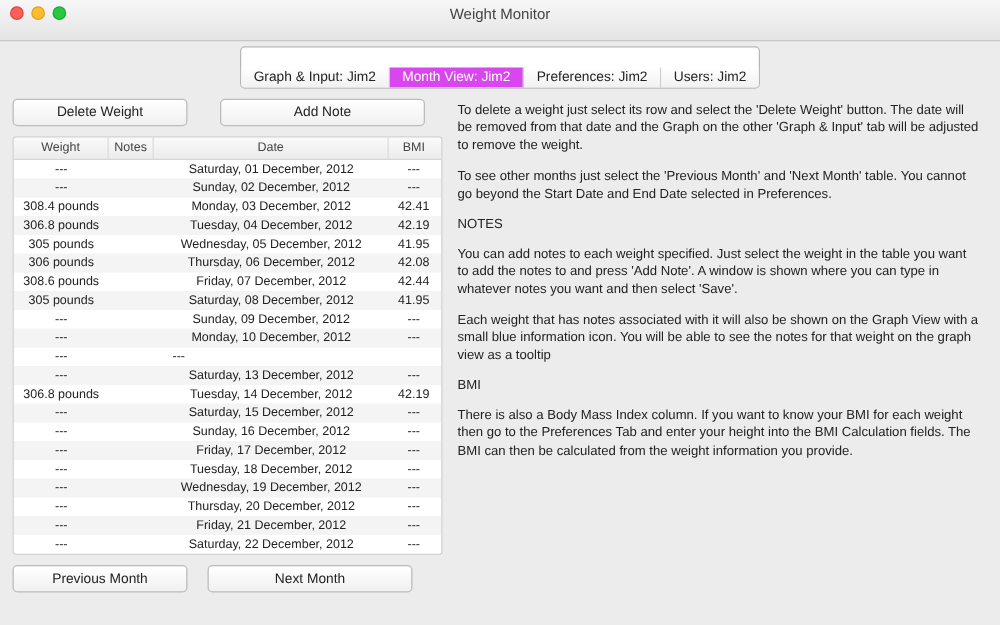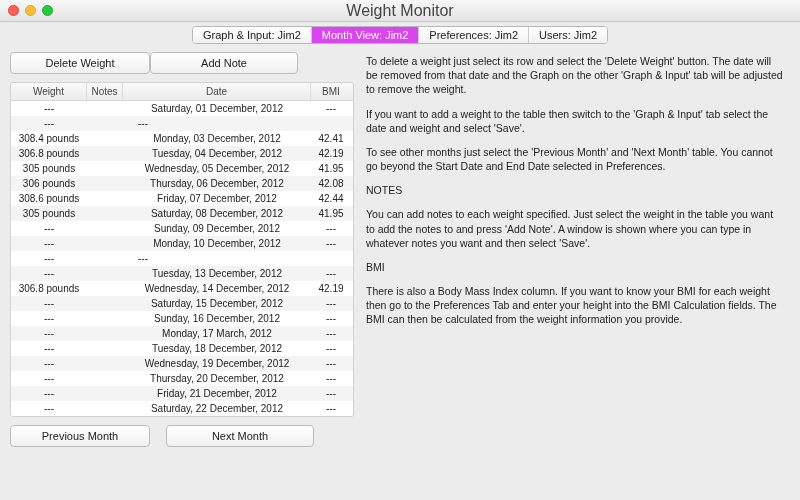--- a/index.html
+++ b/index.html
@@ -7,50 +7,50 @@
   body {
     width:800px; height:500px;
     font-family: -apple-system, "Helvetica Neue", Arial, sans-serif;
     font-size:11px;
     background:#ececec;
     color:#222;
     overflow:hidden;
   }
   
   .titlebar {
-    height:22px;
+    height:33px;
     background:linear-gradient(#f7f7f7,#e4e4e4);
     border-bottom:1px solid #c7c7c7;
     position:relative;
     text-align:center;
     line-height:22px;
-    font-size:16px;
+    font-size:12px;
     color:#444;
   }
   .traffic { position:absolute; left:8px; top:5px; display:flex; gap:6px; }
   .tl { width:11px; height:11px; border-radius:50%; }
   .tl.red{background:#ff5f57;border:1px solid #e0443e;}
   .tl.yel{background:#ffbd2e;border:1px solid #dea123;}
   .tl.grn{background:#28c940;border:1px solid #1aab29;}
   
   .tabbar { text-align:center; padding:4px 0 6px; }
   .seg { display:inline-flex; border:1px solid #b8b8b8; border-radius:4px; overflow:hidden; background:#fff; }
-  .seg span { padding:2px 10px; font-size:11px; border-right:1px solid #ccc; background:linear-gradient(#ffffff,#f1f1f1); cursor:default; }
+  .seg span { padding:2px 10px; font-size:11px; border-right:1px solid #ccc; background:linear-gradient(#ffffff,#f1f1f1); cursor:default;margin-top:16px; }
   .seg span:last-child{border-right:none;}
   .seg span.active { background:#d946ef; color:#fff; }
   
   .content { display:flex; gap:8px; padding:0 10px 0 10px; }
   .leftcol { width:344px; flex:none; }
   .rightcol { flex:1; padding:4px 6px 0 4px; font-size:10.5px; line-height:1.35; color:#222; }
   .rightcol p { margin:0 0 10px 0; }
-  .btnrow { display:flex; margin:2px 0 8px 0; }
+  .btnrow { display:flex; gap:26px; margin:2px 0 8px 0; }
   .btnrow2 { display:flex; gap:16px; margin:8px 0 0 0; }
   .btn { background:linear-gradient(#ffffff,#f0f0f0); border:1px solid #bcbcbc; border-radius:4px; padding:4px 0; font-size:11px; text-align:center; cursor:default; }
   .btn.wide1{width:140px;}
-  .btn.wide2{width:148px;}
+  .btn.wide2{width:164px;}
   
   .tbl { width:100%; border:1px solid #d2d2d2; border-radius:3px; overflow:hidden; }
   .thead, .trow { display:flex; }
   .thead { background:linear-gradient(#fafafa,#ececec); border-bottom:1px solid #d6d6d6; font-size:10px; color:#444; }
   .thead > div { padding:3px 4px; border-right:1px solid #dcdcdc; text-align:center; }
   .thead > div:last-child{border-right:none;}
   .trow { font-size:10px; }
   .trow:nth-child(even){background:#f4f4f4;}
   .trow:nth-child(odd){background:#ffffff;}
   .trow > div { padding:2px 4px; white-space:nowrap; overflow:hidden; }
@@ -98,20 +98,21 @@
       <div class="tbody" id="tbody">
           <div class="trow">
             <div class="c-w">---</div>
             <div class="c-n"></div>
             <div class="c-d">Saturday, 01 December, 2012</div>
             <div class="c-b">---</div>
           </div>
           <div class="trow">
             <div class="c-w">---</div>
             <div class="c-n"></div>
+            <div class="c-d">Sunday, 02 December, 2012</div>
             <div class="c-b">---</div>
           </div>
           <div class="trow">
             <div class="c-w">308.4 pounds</div>
             <div class="c-n"></div>
             <div class="c-d">Monday, 03 December, 2012</div>
             <div class="c-b">42.41</div>
           </div>
           <div class="trow">
             <div class="c-w">306.8 pounds</div>
@@ -156,45 +157,45 @@
             <div class="c-b">---</div>
           </div>
           <div class="trow">
             <div class="c-w">---</div>
             <div class="c-n"></div>
             <div class="c-b">---</div>
           </div>
           <div class="trow">
             <div class="c-w">---</div>
             <div class="c-n"></div>
-            <div class="c-d">Tuesday, 13 December, 2012</div>
+            <div class="c-d">Saturday, 13 December, 2012</div>
             <div class="c-b">---</div>
           </div>
           <div class="trow">
             <div class="c-w">306.8 pounds</div>
             <div class="c-n"></div>
-            <div class="c-d">Wednesday, 14 December, 2012</div>
+            <div class="c-d">Tuesday, 14 December, 2012</div>
             <div class="c-b">42.19</div>
           </div>
           <div class="trow">
             <div class="c-w">---</div>
             <div class="c-n"></div>
             <div class="c-d">Saturday, 15 December, 2012</div>
             <div class="c-b">---</div>
           </div>
           <div class="trow">
             <div class="c-w">---</div>
             <div class="c-n"></div>
             <div class="c-d">Sunday, 16 December, 2012</div>
             <div class="c-b">---</div>
           </div>
           <div class="trow">
             <div class="c-w">---</div>
             <div class="c-n"></div>
-            <div class="c-d">Monday, 17 March, 2012</div>
+            <div class="c-d">Friday, 17 December, 2012</div>
             <div class="c-b">---</div>
           </div>
           <div class="trow">
             <div class="c-w">---</div>
             <div class="c-n"></div>
             <div class="c-d">Tuesday, 18 December, 2012</div>
             <div class="c-b">---</div>
           </div>
           <div class="trow">
             <div class="c-w">---</div>
@@ -224,20 +225,20 @@
     </div>
 
     <div class="btnrow2">
       <div class="btn wide1">Previous Month</div>
       <div class="btn wide2">Next Month</div>
     </div>
   </div>
 
   <div class="rightcol">
     <p>To delete a weight just select its row and select the 'Delete Weight' button.  The date will be removed from that date and the Graph on the other 'Graph &amp; Input' tab will be adjusted to remove the weight.</p>
-    <p>If you want to add a weight to the table then switch to the 'Graph &amp; Input' tab select the date and weight and select 'Save'.</p>
     <p>To see other months just select the 'Previous Month' and 'Next Month' table.  You cannot go beyond the Start Date and End Date selected in Preferences.</p>
     <p>NOTES</p>
     <p>You can add notes to each weight specified.  Just select the weight in the table you want to add the notes to and press 'Add Note'.  A window is shown where you can type in whatever notes you want and then select 'Save'.</p>
+    <p>Each weight that has notes associated with it will also be shown on the Graph View with a small blue information icon.  You will be able to see the notes for that weight on the graph view as a tooltip</p>
     <p>BMI</p>
     <p>There is also a Body Mass Index column.  If you want to know your BMI for each weight then go to the Preferences Tab and enter your height into the BMI Calculation fields.  The BMI can then be calculated from the weight information you provide.</p>
   </div>
 </div>
 
 </body></html>

